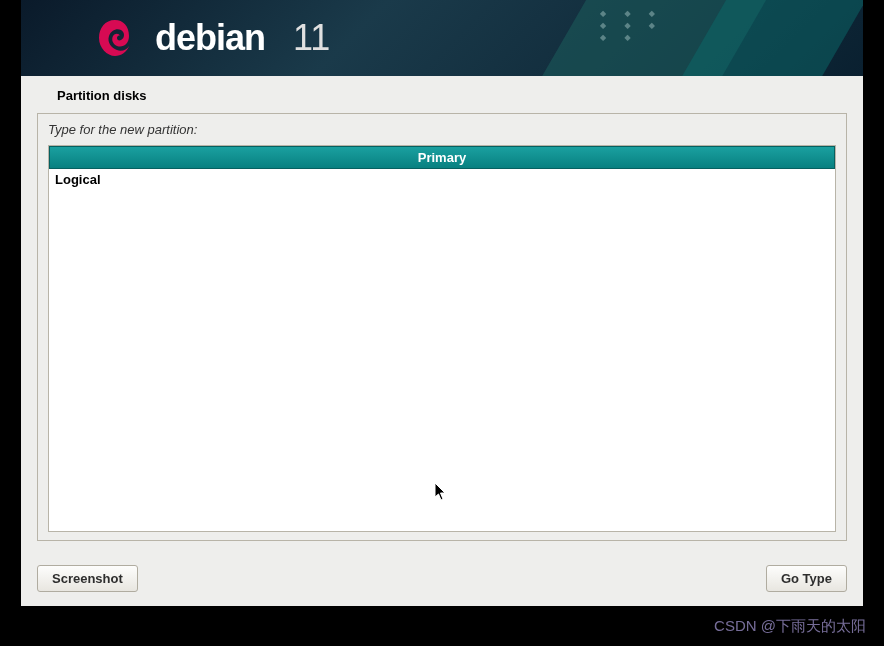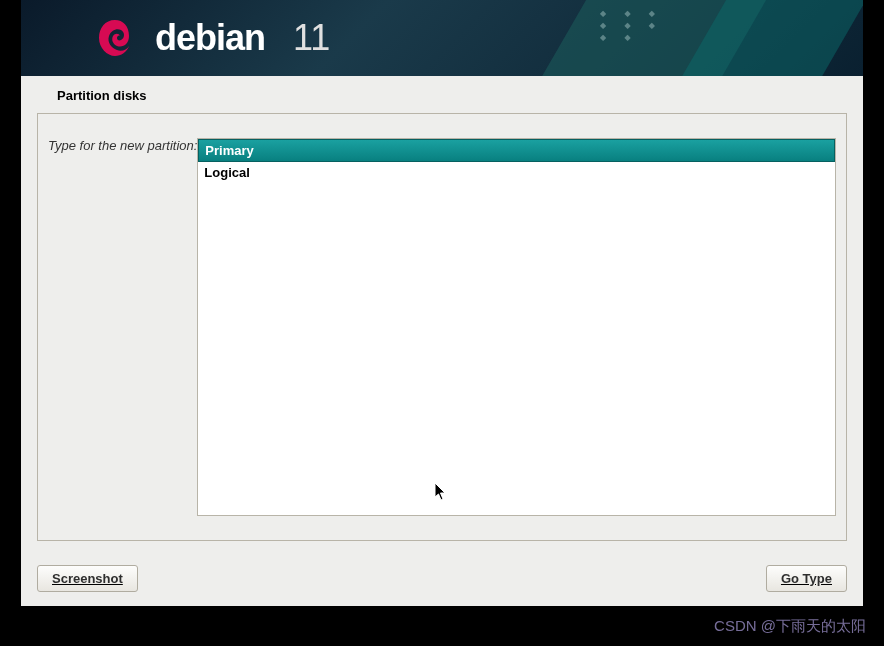--- a/index.html
+++ b/index.html
@@ -101,23 +101,23 @@
     }
     .page-title {
       font-weight: bold;
       margin-bottom: 10px;
       margin-left: 20px;
     }
     .panel {
       flex: 1;
       border: 1px solid #b8b4a8;
       background: #eeeeec;
-      padding: 24px 10px;
-      display: flex;
-      flex-direction: row;
+      padding: 8px 10px;
+      display: flex;
+      flex-direction: column;
     }
     .prompt {
       font-style: italic;
       color: #333;
       margin-bottom: 8px;
     }
     .listbox {
       flex: 1;
       border: 1px solid #b8b4a8;
       background: #fff;
@@ -125,26 +125,26 @@
     .list-item {
       padding: 3px 6px;
       font-weight: bold;
       cursor: pointer;
     }
     .list-item.selected {
       background: #0a8a8a;
       background: linear-gradient(#1aa0a0, #088080);
       color: #fff;
       border: 1px solid #066060;
+      text-align: center;
     }
     .button-bar {
       display: flex;
       padding: 12px 16px 14px;
       gap: 24px;
-      text-decoration: underline;
     }
     .button-bar .spacer { flex: 1; }
     .btn {
       padding: 5px 14px;
       background: linear-gradient(#fdfdfc, #e8e6e0);
       border: 1px solid #b0aca0;
       border-radius: 3px;
       font-size: 13px;
       cursor: pointer;
       font-weight: bold;

